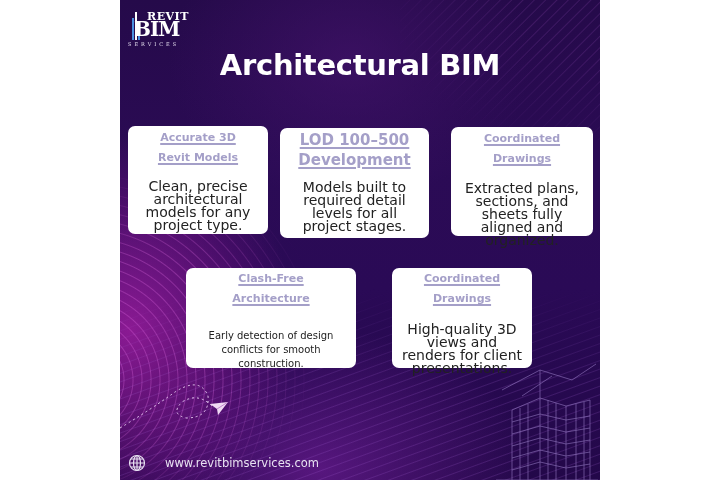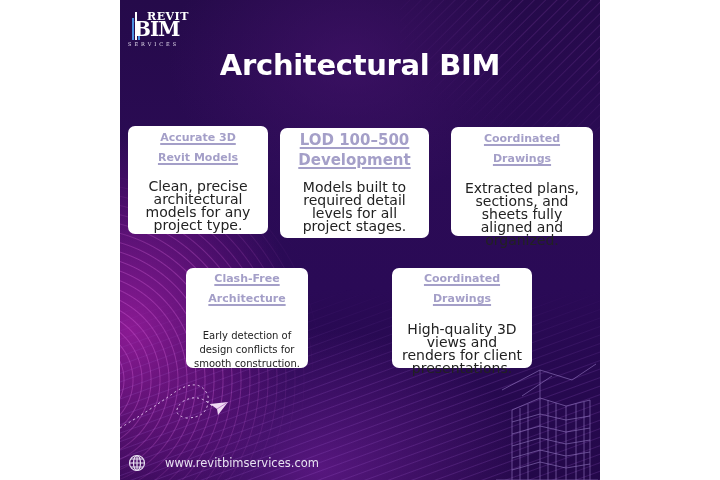--- a/index.html
+++ b/index.html
@@ -65,21 +65,21 @@
     .c1 .card-desc { margin-top: 12px; }
 
     .c2 { left: 160px; top: 128px; width: 149px; height: 110px; }
     .c2 .card-title { margin-top: 2px; font-size: 15px; }
     .c2 .card-desc { margin-top: 11px; }
 
     .c3 { left: 331px; top: 127px; width: 142px; height: 109px; }
     .c3 .card-title { margin-top: 2px; }
     .c3 .card-desc { margin-top: 13px; }
 
-    .c4 { left: 66px; top: 268px; width: 122px; height: 100px; }
+    .c4 { left: 66px; top: 268px; width: 170px; height: 100px; }
     .c4 .card-title { margin-top: 1px; }
     .c4 .card-desc { margin-top: 20px; font-size: 10px; line-height: 14px; }
 
     .c5 { left: 272px; top: 268px; width: 140px; height: 100px; }
     .c5 .card-title { margin-top: 1px; }
     .c5 .card-desc { margin-top: 14px; }
 
     .plane { position: absolute; left: 90px; top: 402px; width: 18px; height: 14px; }
     .dotted { position: absolute; left: 0; top: 370px; width: 120px; height: 70px; }
 

